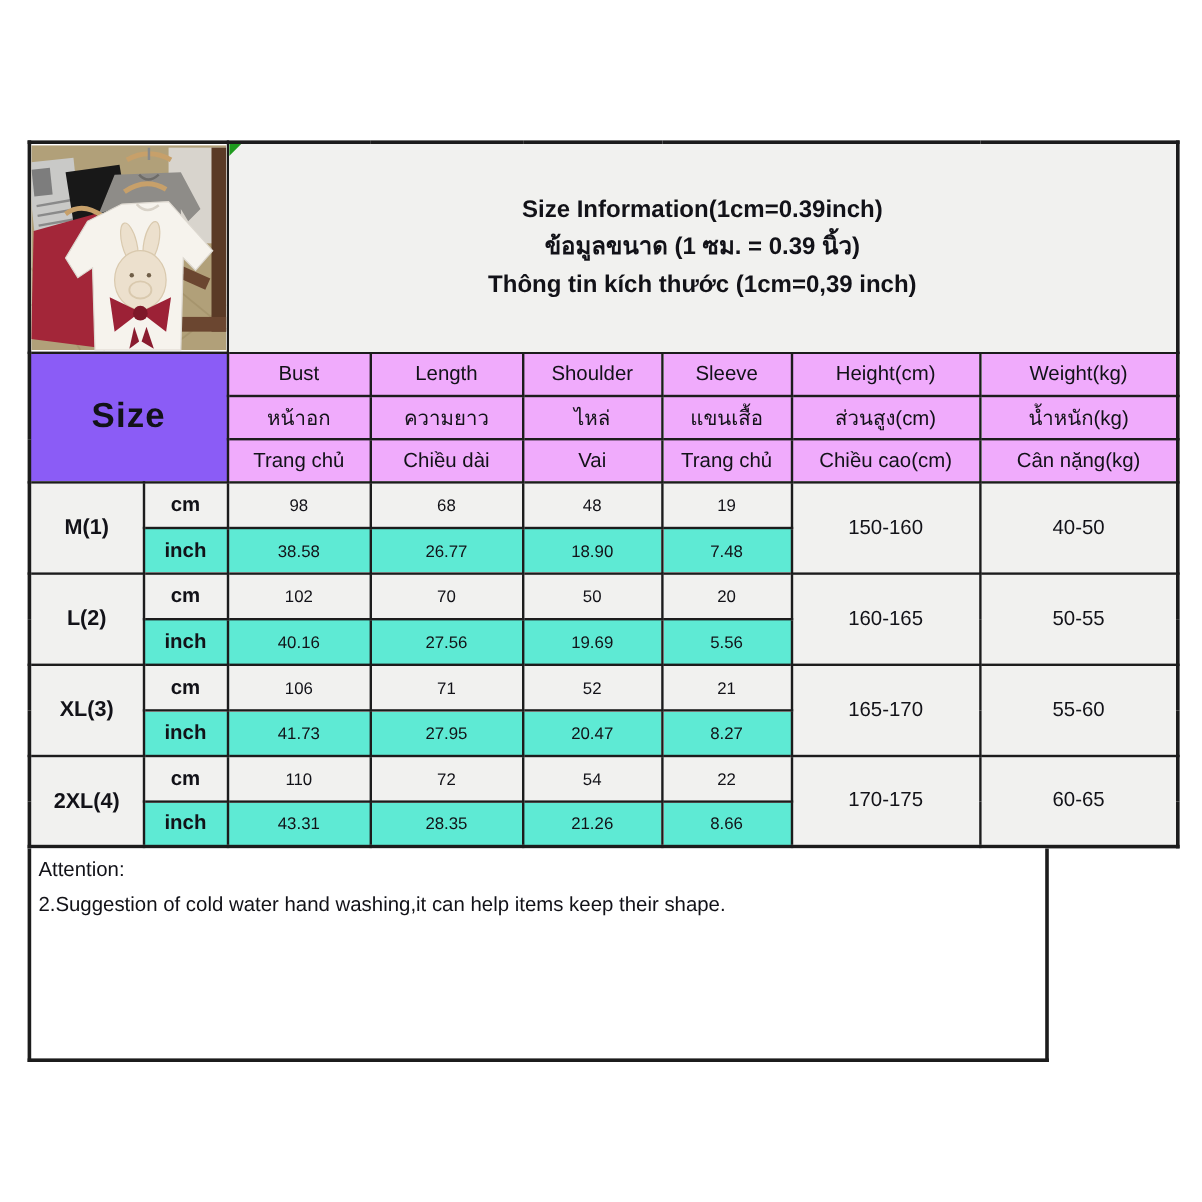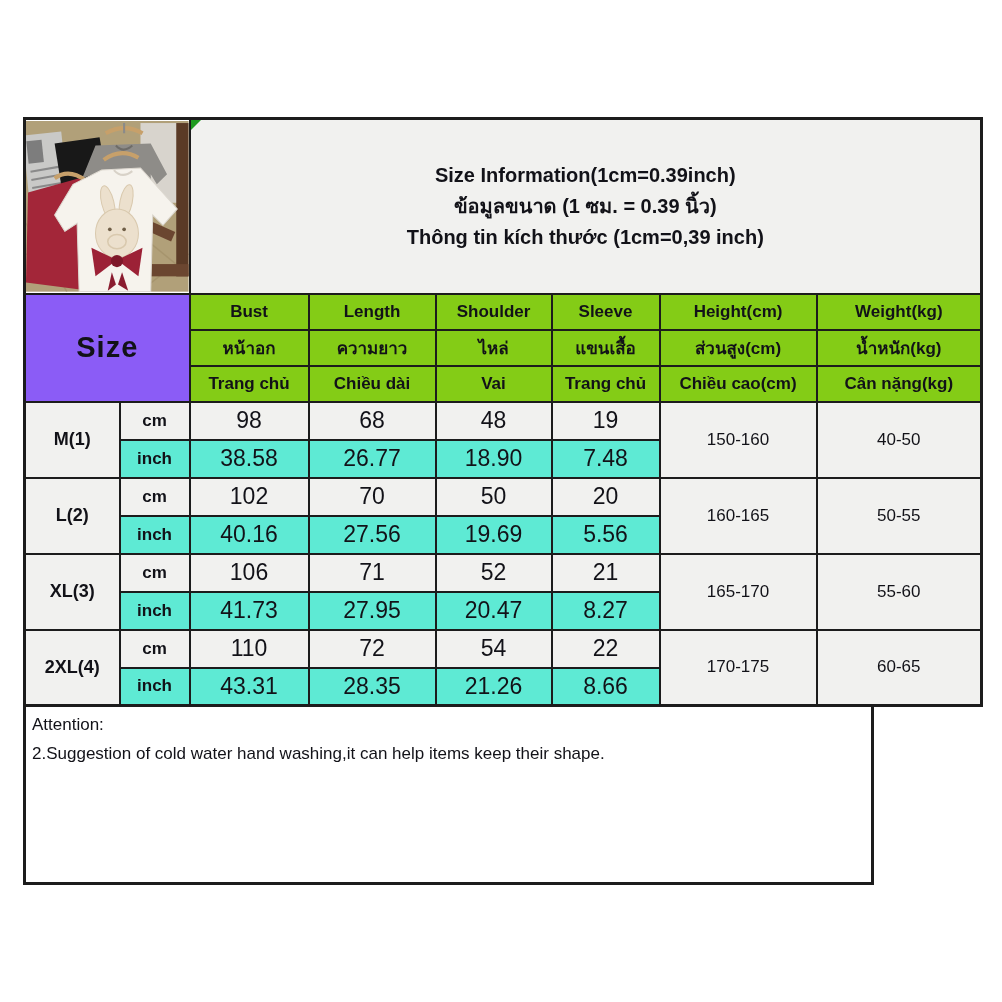--- a/index.html
+++ b/index.html
@@ -19,28 +19,28 @@
   tr.top-row{height:175px;padding-left:28px;}
   td.img-cell{background:#ffffff;padding:3px;}
   td.img-cell svg{display:block;width:100%;height:100%;}
   td.title-cell{background:#f1f1ef;position:relative;}
   .title-line{font-weight:bold;font-size:20px;line-height:31px;}
   .corner-marker{
     position:absolute;top:0;left:0;width:0;height:0;
     border-top:10px solid #1f9b1f;border-right:10px solid transparent;
   }
   tr.head-row{height:36px;}
-  td.hdr{background:#84cc16;font-weight:bold;font-size:17px;}
+  td.hdr{background:#f0abfc;font-weight:normal;font-size:17px;}
   td.size-corner{background:#8b5cf6;font-weight:bold;font-size:29px;letter-spacing:1px;}
   tr.cm-row,tr.inch-row{height:38px;}
   tr.cm-row td{background:#f1f1ef;}
   tr.inch-row td{background:#5eead4;}
   td.size-label{background:#d9d9d9;font-weight:bold;font-size:18px;margin-left:32px;}
   td.unit{font-weight:bold;font-size:17px;}
-  td.num{font-size:23px;}
+  td.num{font-size:14px;}
   td.range{font-size:17px;}
   .attention{
     width:851px;box-sizing:border-box;height:178px;
     border:3px solid #1c1c1c;border-top:none;background:#ffffff;
     font-size:17px;line-height:29px;padding:3px 6px;text-align:left;
   }
 </style>
 </head>
 <body>
 

